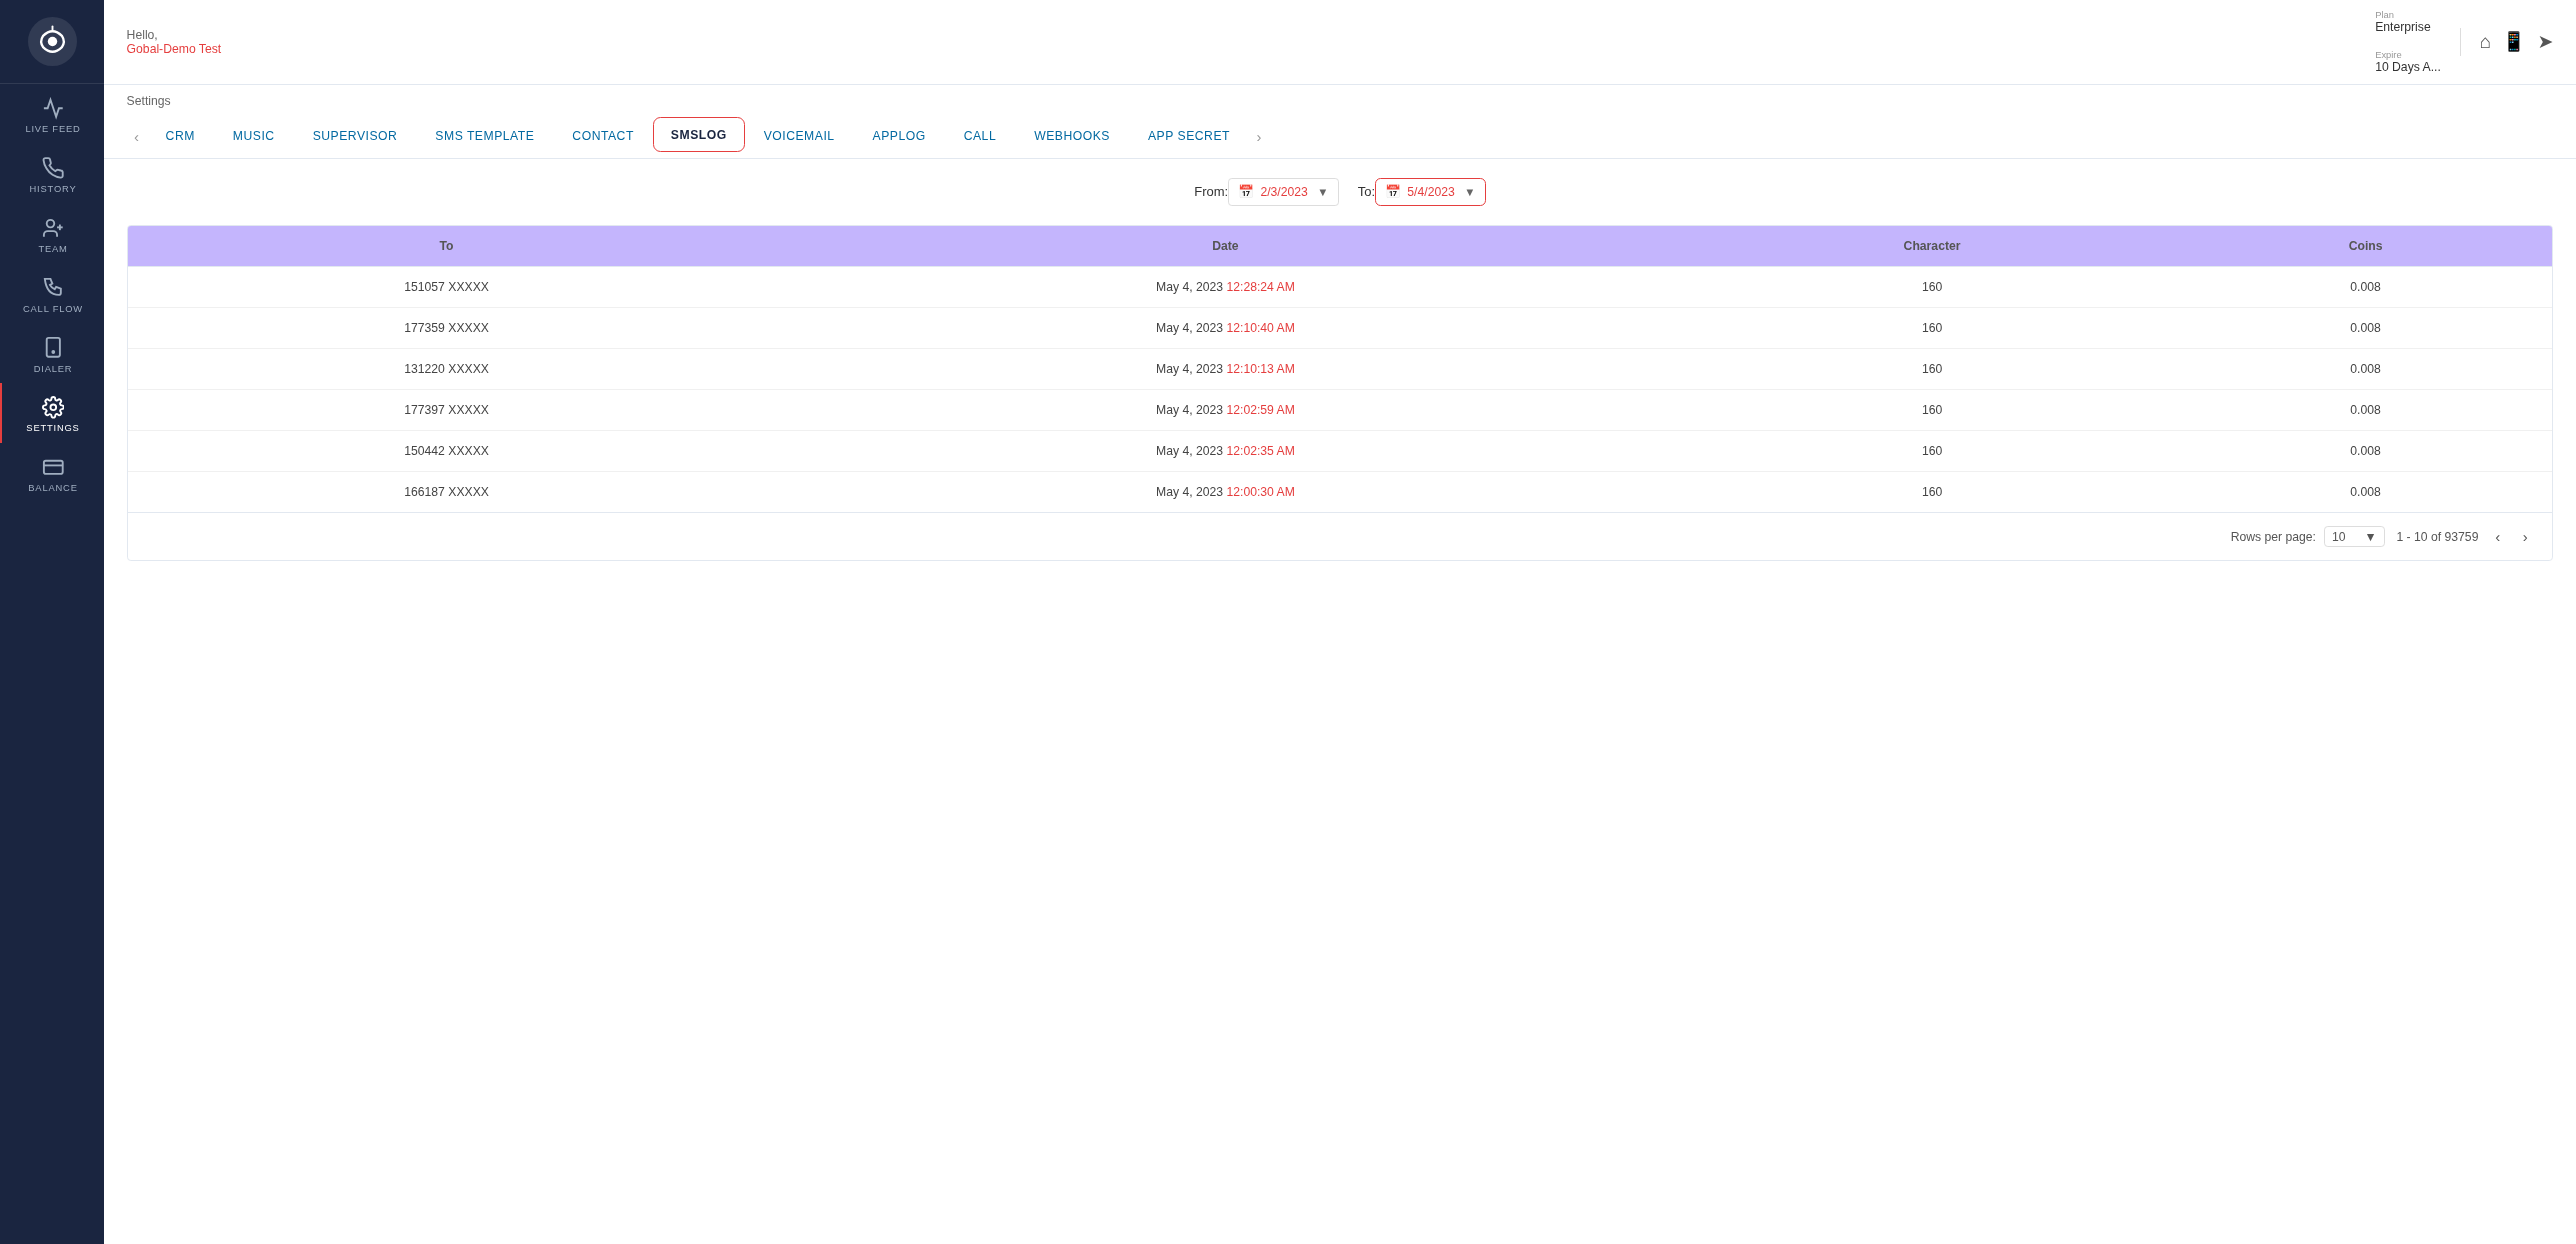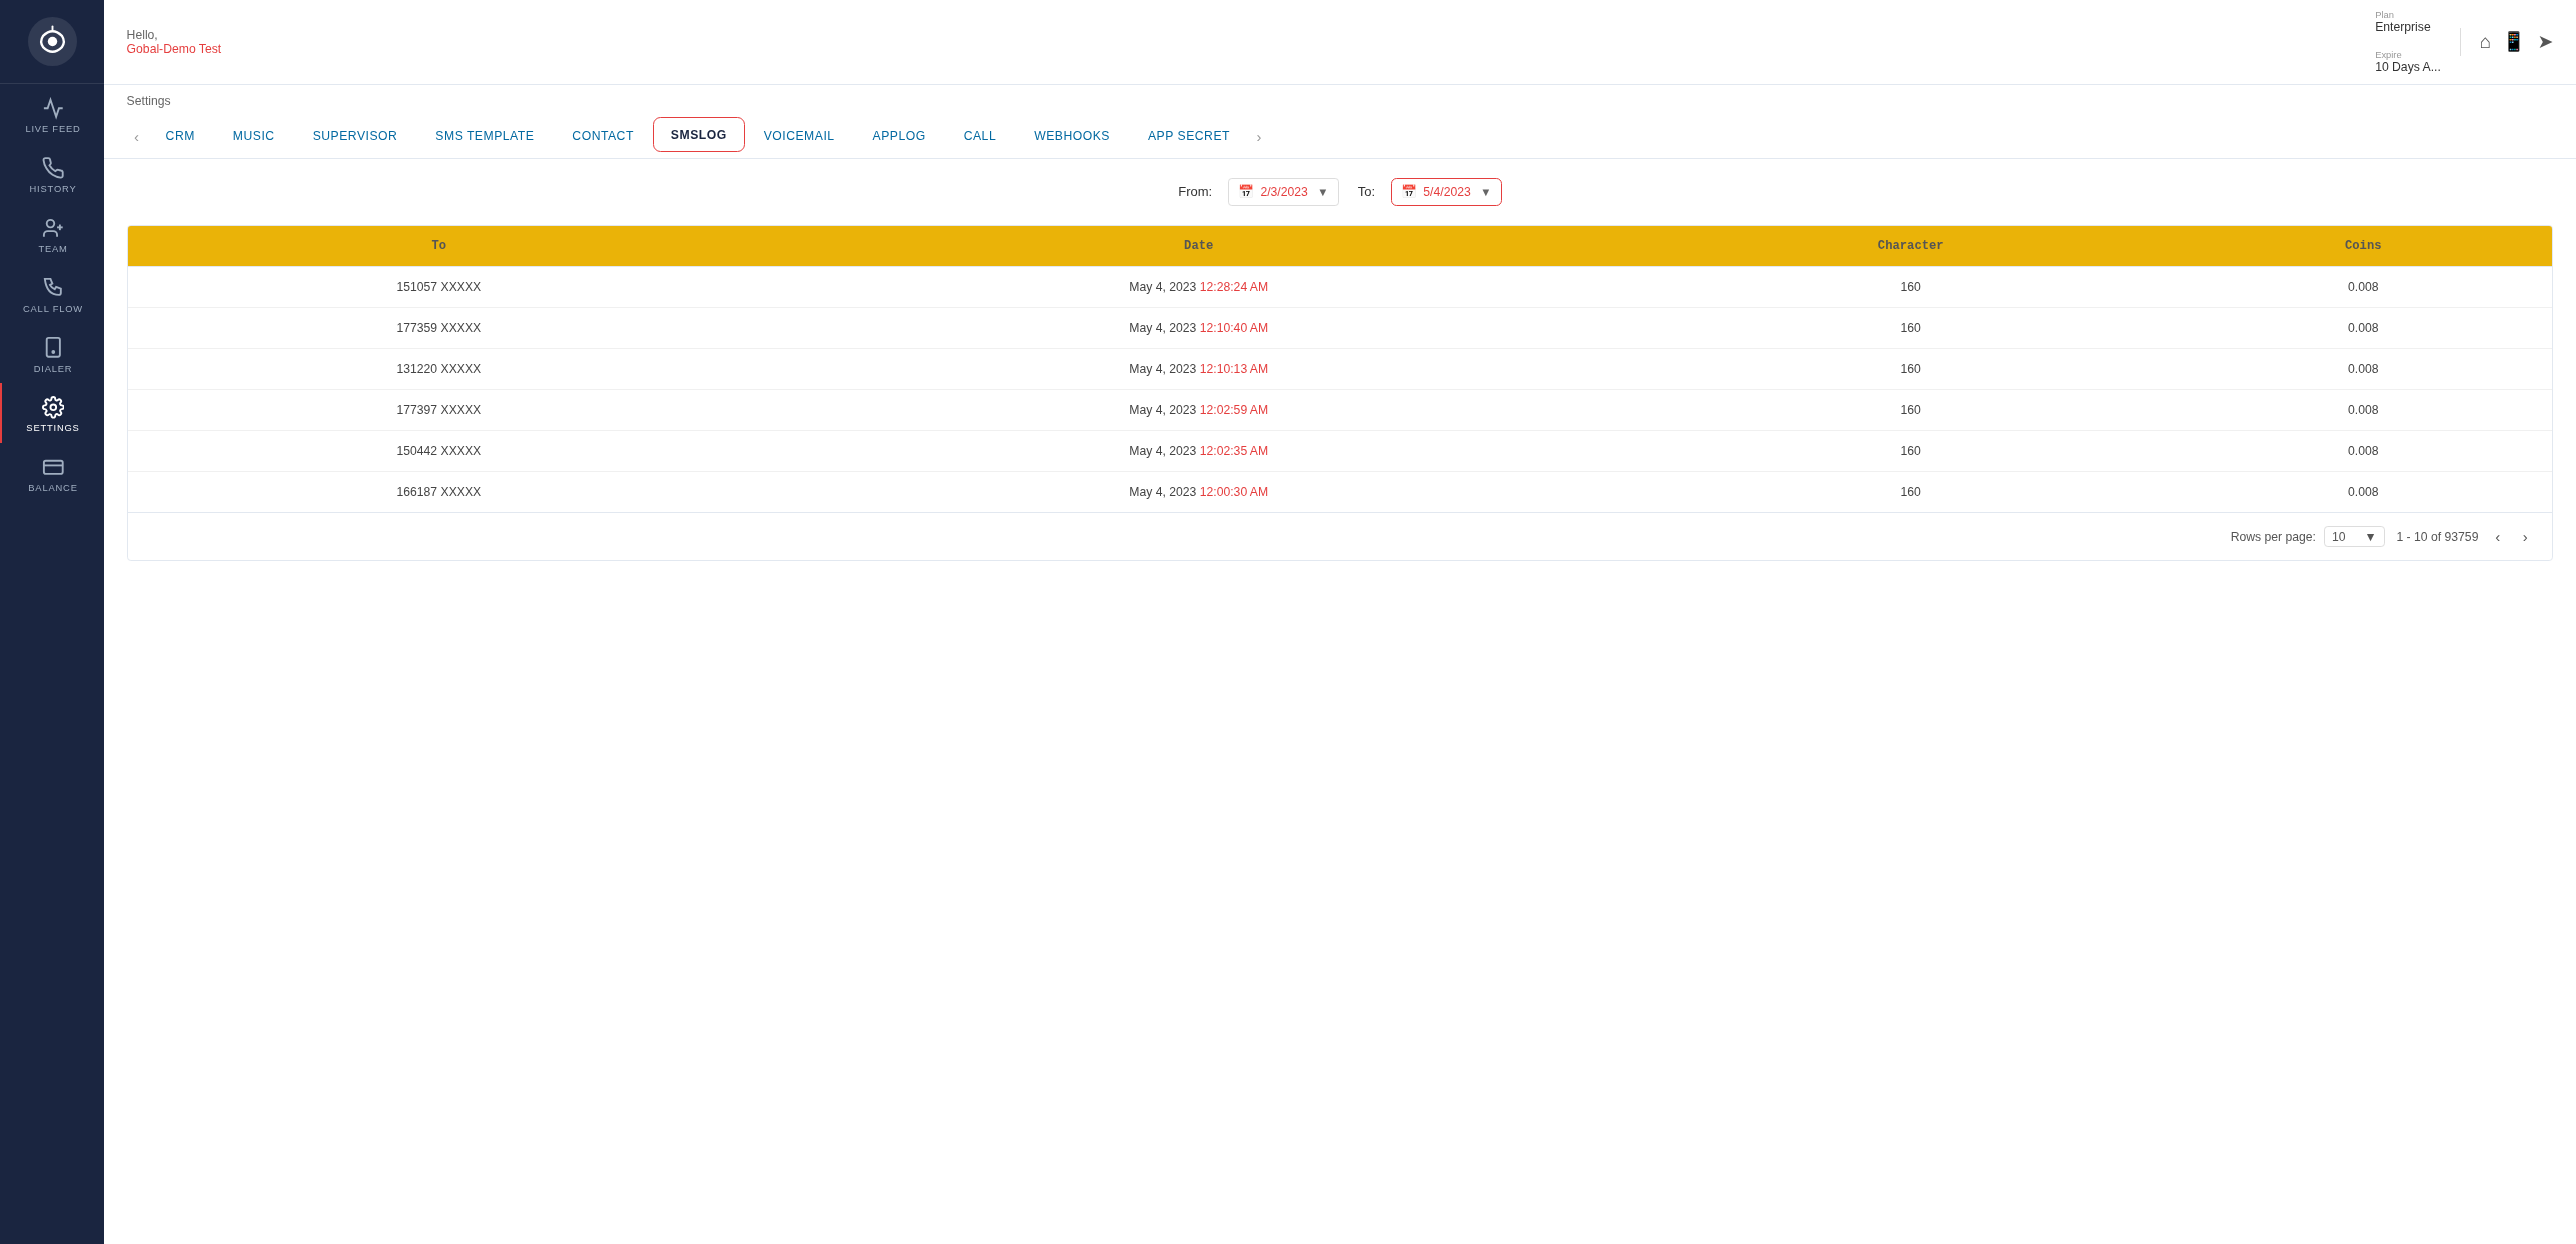--- a/index.html
+++ b/index.html
@@ -129,21 +129,21 @@
     .filter-bar {
       display: flex;
       align-items: center;
       justify-content: center;
       gap: 19px;
       margin-bottom: 19px;
     }
     .filter-group {
       display: flex;
       align-items: center;
-      gap: 16px;
+      gap: 0;
       font-size: 13px;
       color: #333;
     }
     .filter-label { font-weight: 500; color: #333; }
     .date-input {
       display: flex;
       align-items: center;
       gap: 5.6px;
       border: 0.9px solid #ddd;
       border-radius: 3.8px;
@@ -163,22 +163,21 @@
       border: 0.9px solid #e2e8f0;
       border-radius: 3.8px;
       overflow: hidden;
     }
     table {
       width: 100%;
       border-collapse: collapse;
       font-size: 12.2px;
     }
     thead tr {
-      background: #eab308;
-      font-family: Liberation Mono, monospace;
+      background: #c4b5fd;
     }
     thead th {
       padding: 13px 19px;
       text-align: center;
       font-weight: 600;
       color: #555;
       font-size: 12.2px;
       border-bottom: 0.9px solid #e2e8f0;
     }
     tbody tr {

